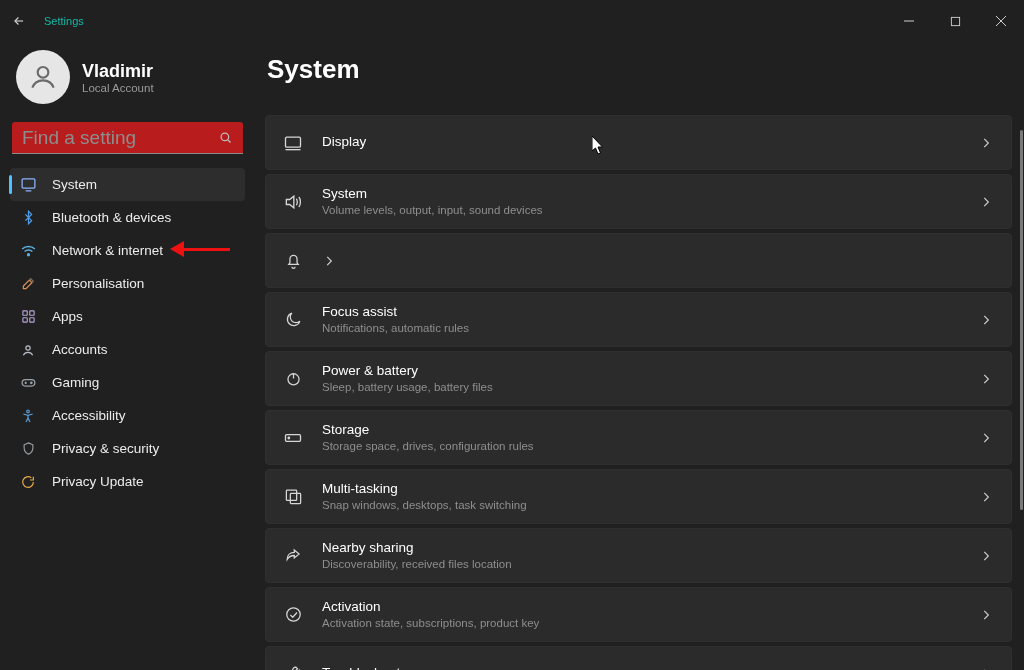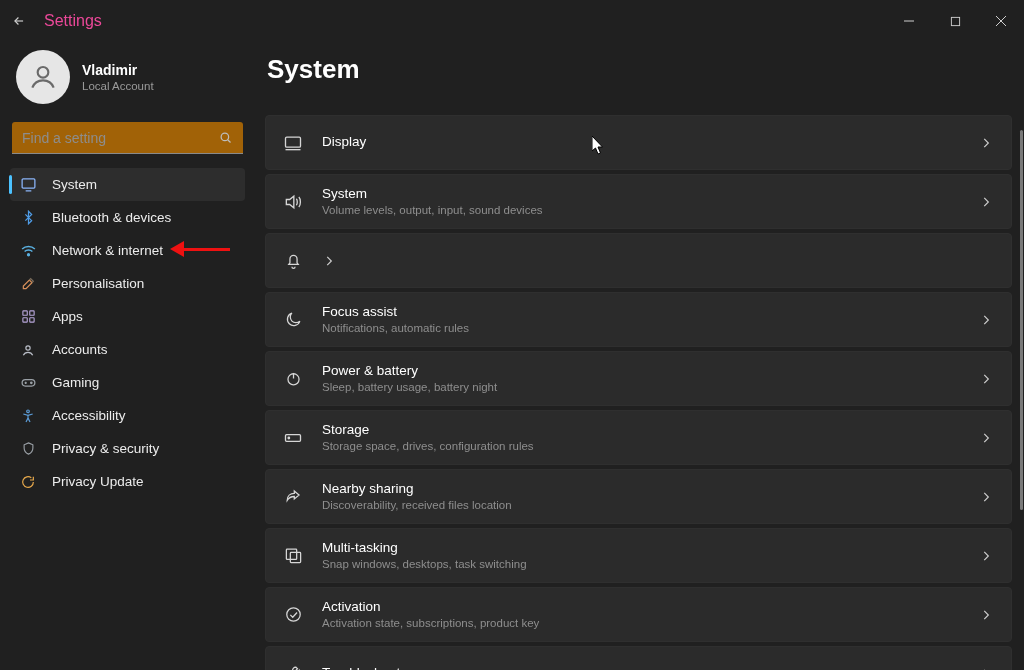--- a/index.html
+++ b/index.html
@@ -1,29 +1,29 @@
 <!DOCTYPE html>
 <html><head>
 <meta charset="utf-8">
 <style>
   * { box-sizing: border-box; margin: 0; padding: 0; font-family: "Segoe UI", Arial, sans-serif; }
   html, body { width: 1024px; height: 670px; overflow: hidden; background: #202020; color: #fff; }
   .titlebar { height: 42px; display: flex; align-items: center; padding-left: 10px; }
   .titlebar .back { width: 18px; display:flex; align-items:center; justify-content:center; color:#cfcfcf; cursor:pointer;}
-  .titlebar .title { margin-left: 16px; font-size: 16px; color:#ec4899; }
+  .titlebar .title { margin-left: 16px; font-size: 11px; color:#14b8a6; }
   .titlebar .spacer { flex:1; }
   .win-btn { width:46px; height:32px; display:flex; align-items:center; justify-content:center; color:#cfcfcf; cursor:pointer;}
   .body { display:flex; height: calc(670px - 42px); }
   .sidebar { width: 255px; padding: 6px 10px 0 10px; display:flex; flex-direction:column; position:relative;}
   .user-row { display:flex; align-items:center; gap:12px; padding: 2px 4px 14px 6px; }
   .avatar { width:54px; height:54px; border-radius:50%; background:#e6e6e6; display:flex; align-items:center; justify-content:center; }
-  .user-name { font-size:14px; font-weight:600; color:#fff; line-height:1.25;}
+  .user-name { font-size:18px; font-weight:600; color:#fff; line-height:1.25;}
   .user-sub { font-size:11.5px; color:#9a9a9a; }
   .search-wrap { position:relative; margin: 4px 2px 14px 2px; }
-  .search { width:100%; height:32px; background:#a16207; border:none; border-bottom:1px solid #8a8a8a; color:#cfcfcf; font-size:14px; padding: 0 34px 0 10px; outline:none; border-radius:3px 3px 0 0;}
+  .search { width:100%; height:32px; background:#b91c1c; border:none; border-bottom:1px solid #8a8a8a; color:#cfcfcf; font-size:19px; padding: 0 34px 0 10px; outline:none; border-radius:3px 3px 0 0;}
   .search::placeholder { color:#8d8d8d; }
   .search-icon { position:absolute; right:10px; top:8px; color:#bdbdbd; }
   .nav { display:flex; flex-direction:column; gap:0px; }
   .nav-item { height:33px; display:flex; align-items:center; padding:0 10px 0 8px; border-radius:4px; cursor:pointer; position:relative; font-size:13.5px; color:#ececec;}
   .nav-item.selected { background:#2d2d2d; }
   .nav-item.selected::before { content:""; position:absolute; left:-1px; top:7px; bottom:7px; width:3px; border-radius:2px; background:#4cc2ff; }
   .nav-ico { width:20px; height:20px; display:flex; align-items:center; justify-content:center; margin-right:14px; color:#d6d6d6;}
   .main { flex:1; padding: 12px 12px 0 10px; overflow:hidden; position:relative;}
   .main h1 { font-size:26px; font-weight:600; margin: 0 0 30px 2px; }
   .panel-list { display:flex; flex-direction:column; gap:4px; }
@@ -273,21 +273,21 @@
 
       <div class="panel">
         <span class="panel-ico">
             <svg width="19" height="19" viewBox="0 0 24 24" fill="none" stroke="currentColor" stroke-width="1.6">
               <circle cx="12" cy="13" r="7"></circle>
               <line x1="12" y1="5" x2="12" y2="12"></line>
             </svg>
           </span>
         <span class="panel-text">
             <span class="panel-title">Power &amp; battery</span>
-            <span class="panel-sub">Sleep, battery usage, battery night</span>
+            <span class="panel-sub">Sleep, battery usage, battery files</span>
           </span>
         <span class="chev">
             <svg width="14" height="14" viewBox="0 0 24 24" fill="none" stroke="currentColor" stroke-width="2">
               <polyline points="9 5 16 12 9 19"></polyline>
             </svg>
           </span>
       </div>
 
       <div class="panel">
         <span class="panel-ico">
@@ -303,44 +303,44 @@
         <span class="chev">
             <svg width="14" height="14" viewBox="0 0 24 24" fill="none" stroke="currentColor" stroke-width="2">
               <polyline points="9 5 16 12 9 19"></polyline>
             </svg>
           </span>
       </div>
 
       <div class="panel">
         <span class="panel-ico">
             <svg width="19" height="19" viewBox="0 0 24 24" fill="none" stroke="currentColor" stroke-width="1.6">
+              <rect x="3" y="4" width="13" height="13" rx="1"></rect>
+              <rect x="8" y="8" width="13" height="13" rx="1"></rect>
+            </svg>
+          </span>
+        <span class="panel-text">
+            <span class="panel-title">Multi-tasking</span>
+            <span class="panel-sub">Snap windows, desktops, task switching</span>
+          </span>
+        <span class="chev">
+            <svg width="14" height="14" viewBox="0 0 24 24" fill="none" stroke="currentColor" stroke-width="2">
+              <polyline points="9 5 16 12 9 19"></polyline>
+            </svg>
+          </span>
+      </div>
+
+      <div class="panel">
+        <span class="panel-ico">
+            <svg width="19" height="19" viewBox="0 0 24 24" fill="none" stroke="currentColor" stroke-width="1.6">
               <path d="M13 5l6 5-6 5v-3c-4 0-7 1.5-9 5 0-6 4-9 9-9V5z"></path>
             </svg>
           </span>
         <span class="panel-text">
             <span class="panel-title">Nearby sharing</span>
             <span class="panel-sub">Discoverability, received files location</span>
-          </span>
-        <span class="chev">
-            <svg width="14" height="14" viewBox="0 0 24 24" fill="none" stroke="currentColor" stroke-width="2">
-              <polyline points="9 5 16 12 9 19"></polyline>
-            </svg>
-          </span>
-      </div>
-
-      <div class="panel">
-        <span class="panel-ico">
-            <svg width="19" height="19" viewBox="0 0 24 24" fill="none" stroke="currentColor" stroke-width="1.6">
-              <rect x="3" y="4" width="13" height="13" rx="1"></rect>
-              <rect x="8" y="8" width="13" height="13" rx="1"></rect>
-            </svg>
-          </span>
-        <span class="panel-text">
-            <span class="panel-title">Multi-tasking</span>
-            <span class="panel-sub">Snap windows, desktops, task switching</span>
           </span>
         <span class="chev">
             <svg width="14" height="14" viewBox="0 0 24 24" fill="none" stroke="currentColor" stroke-width="2">
               <polyline points="9 5 16 12 9 19"></polyline>
             </svg>
           </span>
       </div>
 
       <div class="panel">
         <span class="panel-ico">

